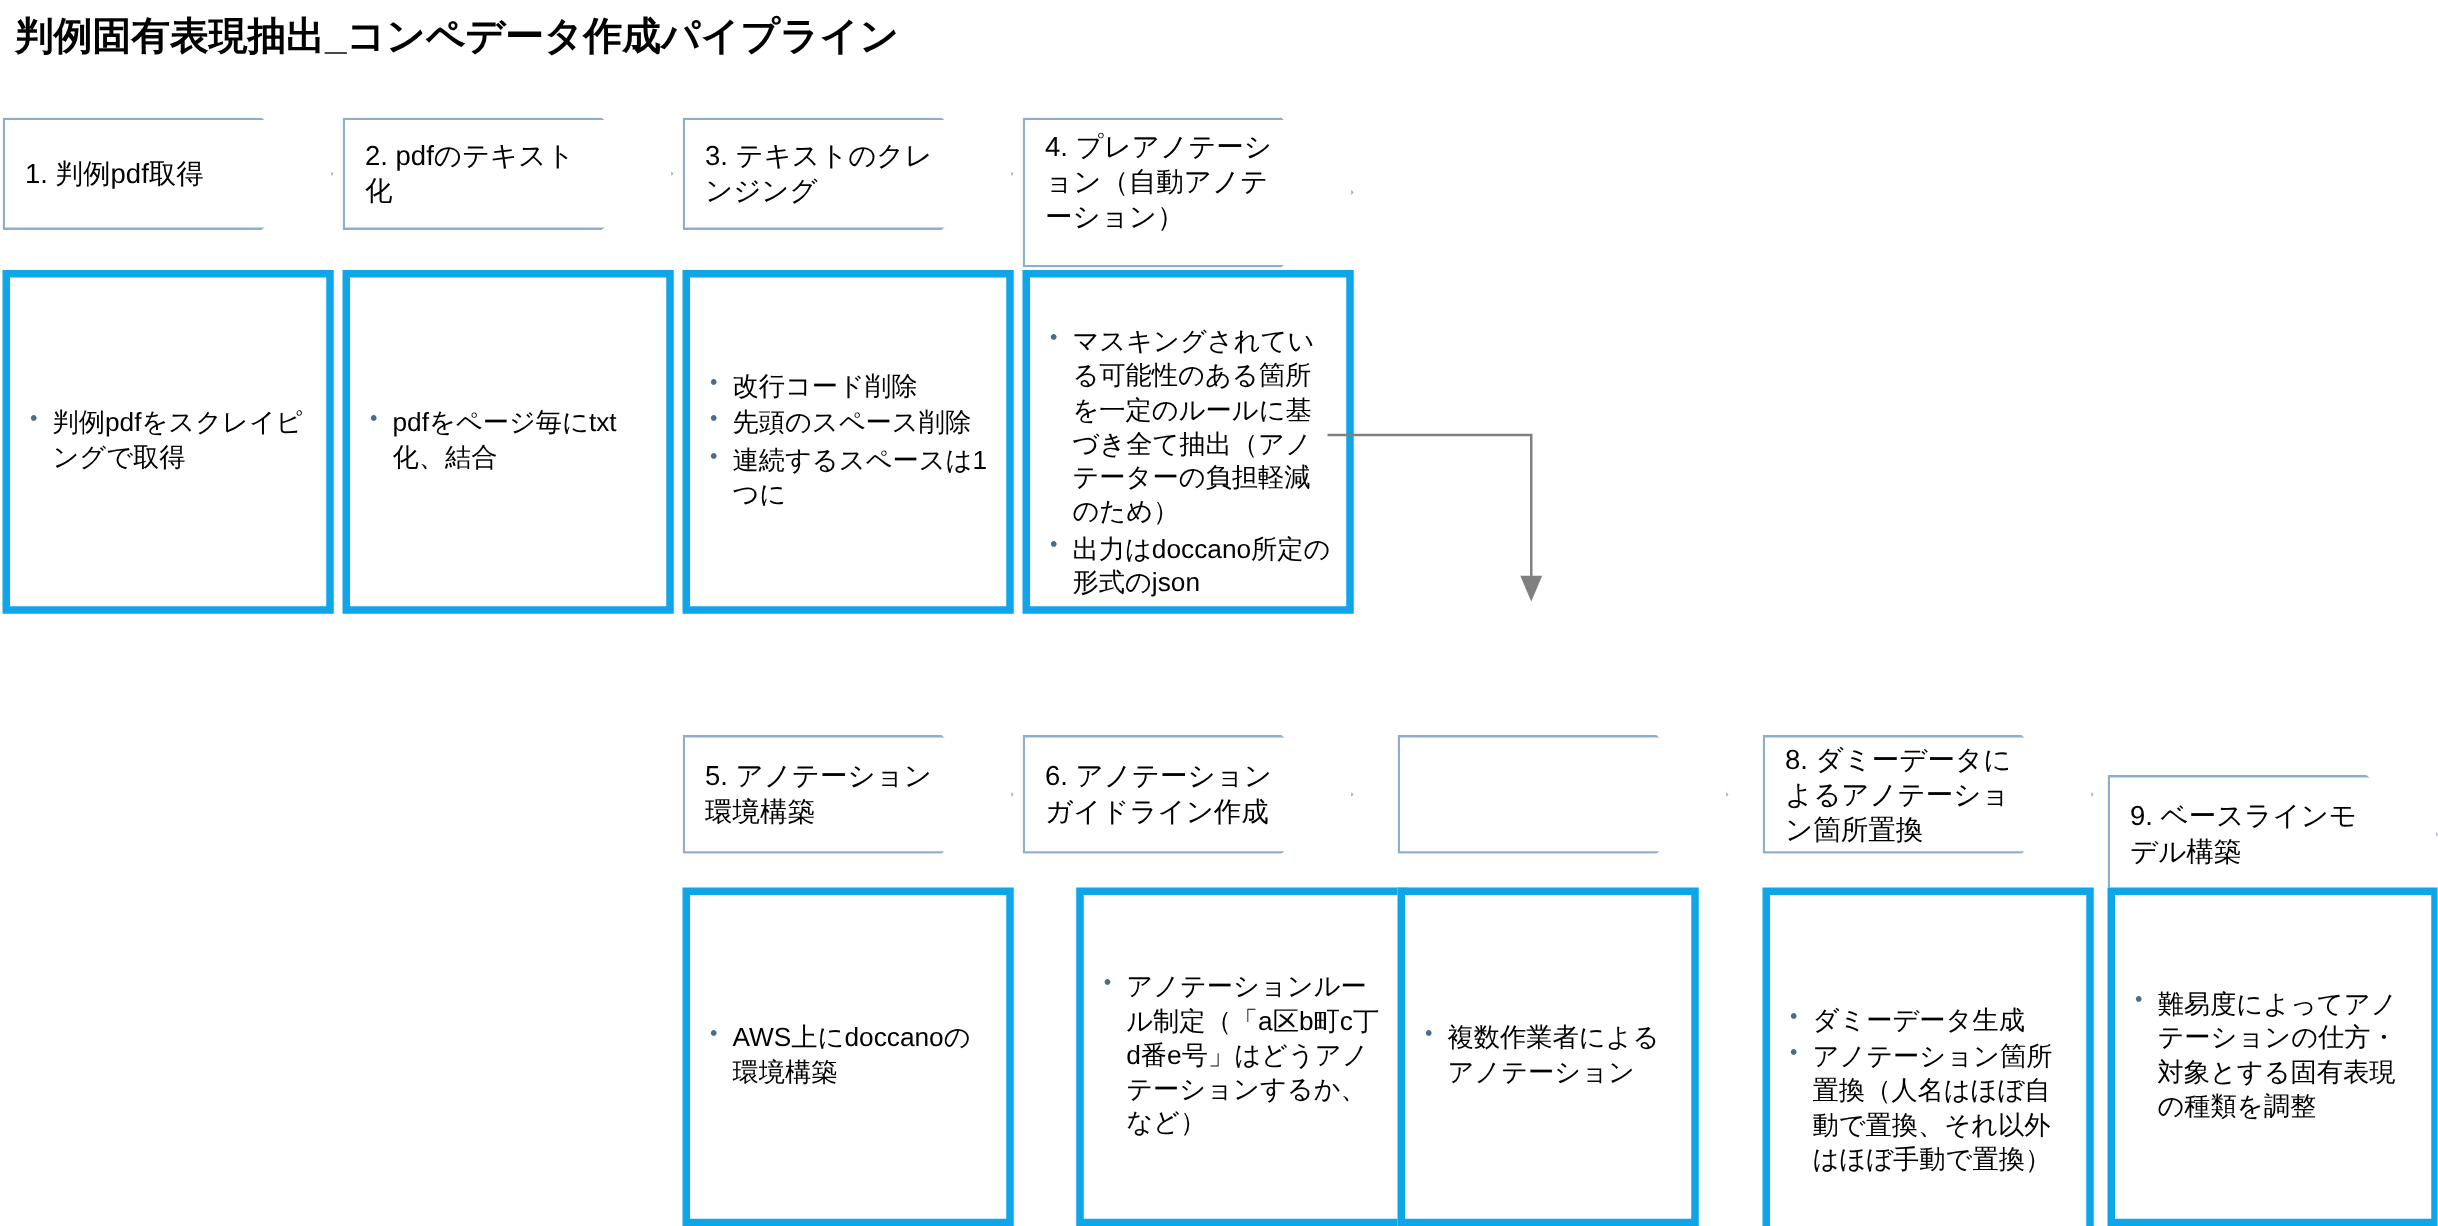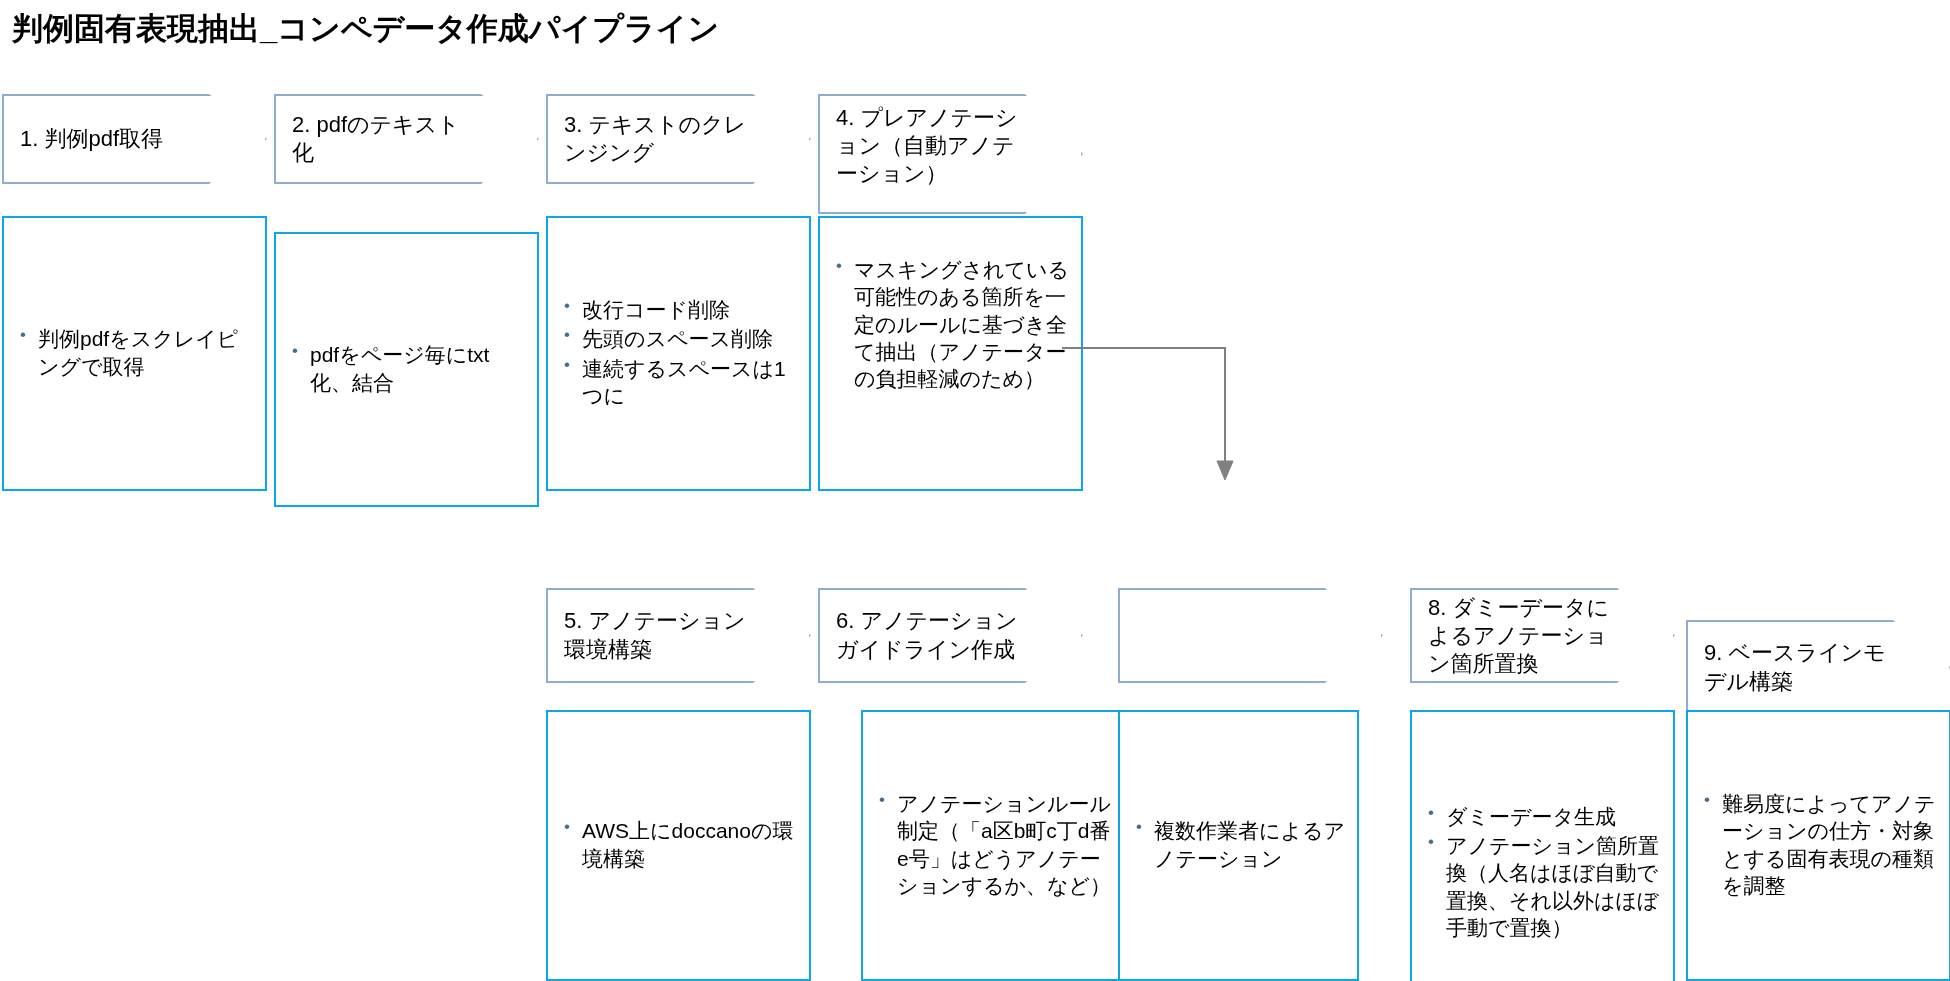--- a/index.html
+++ b/index.html
@@ -51,21 +51,21 @@
     line-height: 1.28;
     white-space: pre-line;
     pointer-events: none;
   }
 
   
   .cbox {
     position: absolute;
     box-sizing: border-box;
     background: #ffffff;
-    border: 2px solid #0ea5e9;
+    border: 6px solid #0ea5e9;
     display: flex;
     align-items: center;
     justify-content: center;
   }
   .cbox ul {
     list-style: none;
     margin: 0;
     padding: 0 10px 0 14px;
     width: 100%;
   }
@@ -120,37 +120,38 @@
   <div class="chev-shape"></div>
   <div class="chev-label" style="align-items:flex-start; padding-top:10px;">4. プレアノテーション（自動アノテーション）</div>
 </div>
 
 <div class="cbox" style="left:2px; top:216px; width:265px; height:275px;">
   <ul>
     <li>判例pdfをスクレイピングで取得</li>
   </ul>
 </div>
 
-<div class="cbox" style="left:274px; top:216px; width:265px; height:275px;margin-top:16px;">
+<div class="cbox" style="left:274px; top:216px; width:265px; height:275px;">
   <ul>
     <li>pdfをページ毎にtxt化、結合</li>
   </ul>
 </div>
 
 <div class="cbox" style="left:546px; top:216px; width:265px; height:275px;">
   <ul>
     <li>改行コード削除</li>
     <li>先頭のスペース削除</li>
     <li>連続するスペースは1つに</li>
   </ul>
 </div>
 
 <div class="cbox" style="left:818px; top:216px; width:265px; height:275px; align-items:flex-start;">
   <ul style="padding-top:38px;">
     <li>マスキングされている可能性のある箇所を一定のルールに基づき全て抽出（アノテーターの負担軽減のため）</li>
+    <li>出力はdoccano所定の形式のjson</li>
   </ul>
 </div>
 
 <svg id="connector" viewBox="0 0 240 215" width="240" height="215" xmlns="http://www.w3.org/2000/svg">
   <polyline points="2,73 165,73 165,188" fill="none" stroke="#808080" stroke-width="2"></polyline>
   <polygon points="157,186 173,186 165,205" fill="#808080" stroke="#808080" stroke-width="1"></polygon>
 </svg>
 
 <div class="chev" style="left:546px; top:588px; width:265px; height:95px;">
   <div class="chev-shape"></div>

